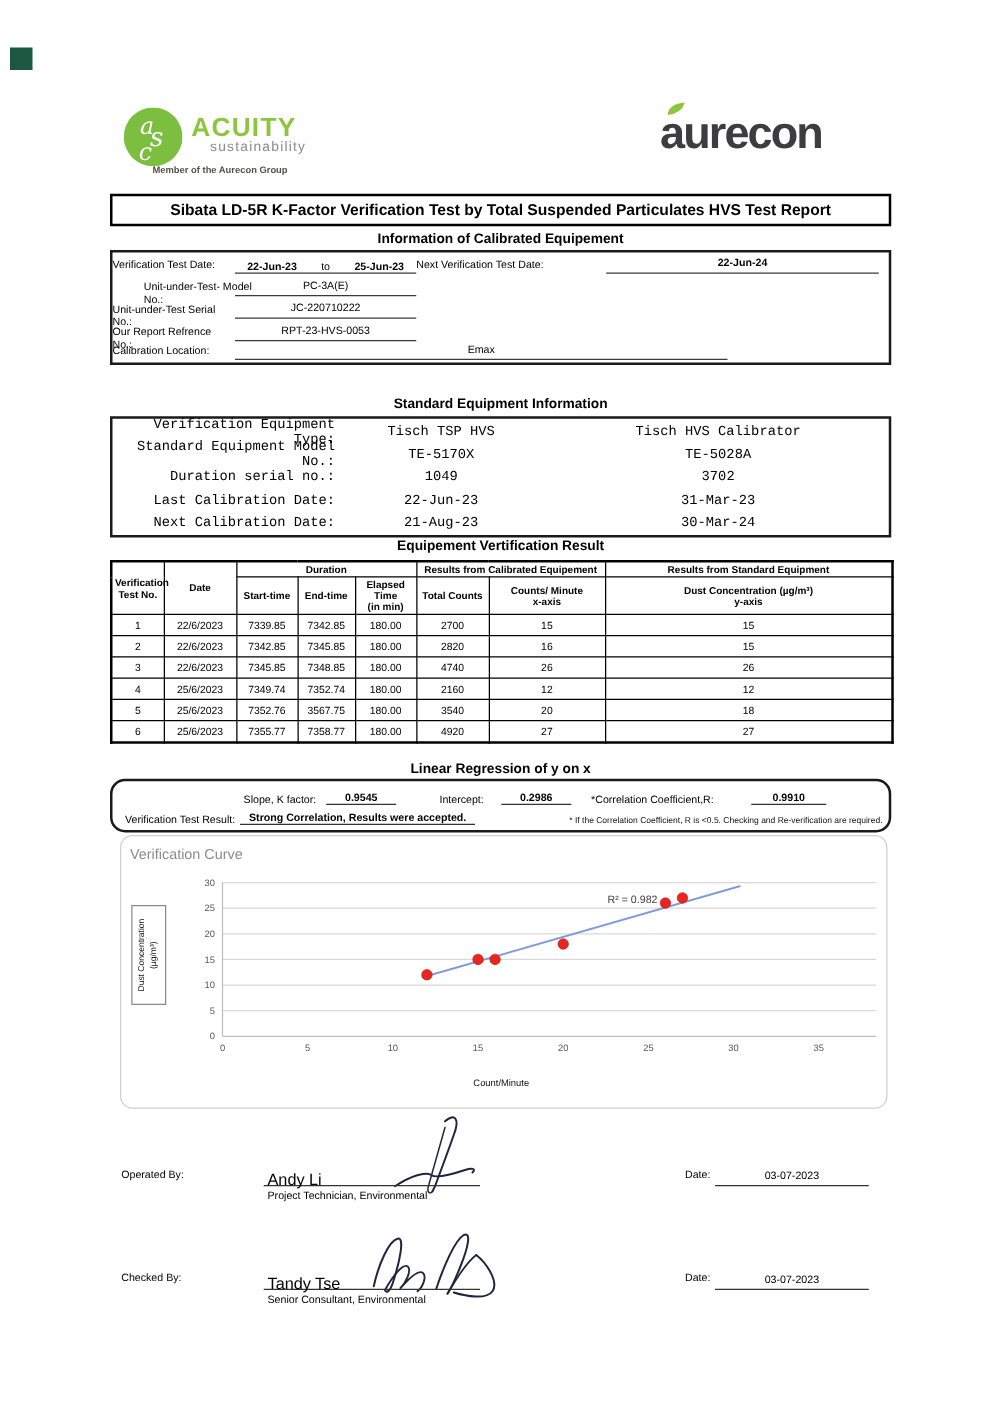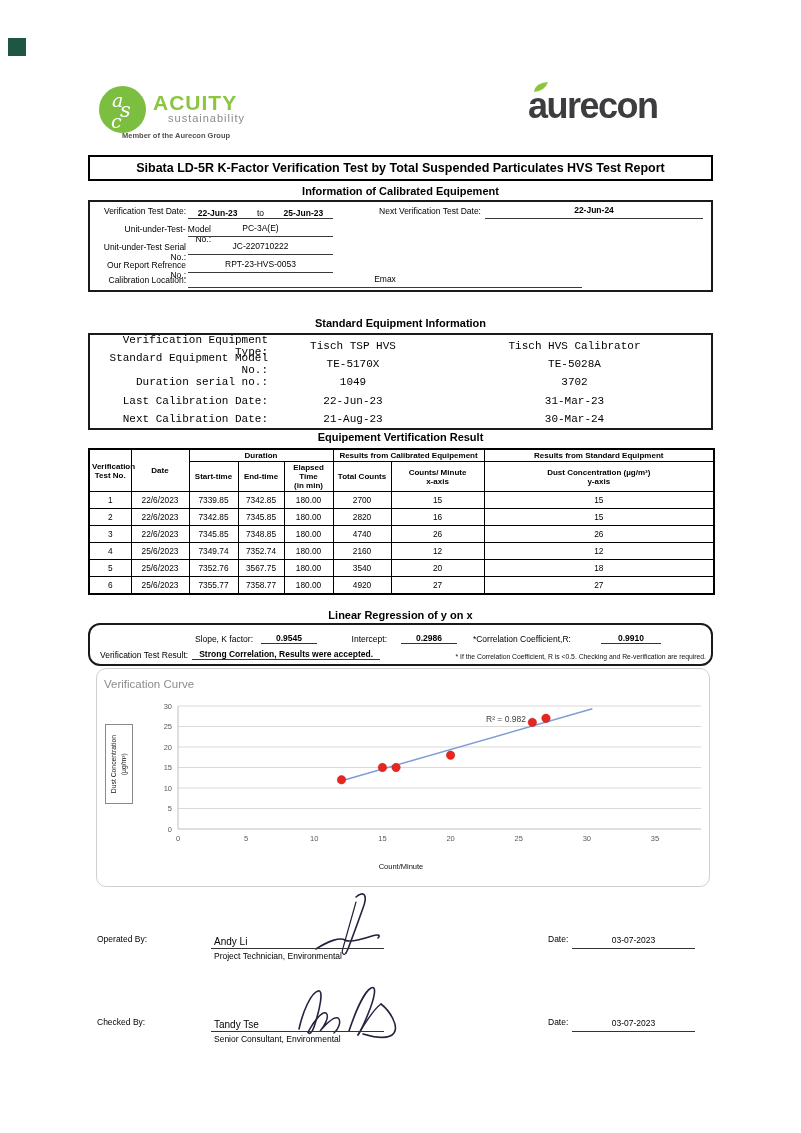--- a/index.html
+++ b/index.html
@@ -14,21 +14,21 @@
   .acuity-name{position:absolute;left:153px;top:91px;font-size:21px;font-weight:bold;letter-spacing:1px;color:#8cc63e;}
   .acuity-sub{position:absolute;left:153px;top:112px;width:92px;text-align:right;font-size:11px;color:#8a8a8a;letter-spacing:1px;}
   .acuity-tag{position:absolute;left:122px;top:131px;font-size:7.5px;font-weight:bold;color:#55504b;}
   .aurecon{position:absolute;left:528px;top:88px;}
   .aurecon-text{font-size:36px;font-weight:bold;letter-spacing:-1.5px;color:#3d3d40;line-height:1;}
   .aurecon-leaf{position:absolute;left:5px;top:-7px;}
   
   .title-box{position:absolute;left:88px;top:155px;width:621px;height:22px;border:2px solid #000;
      display:flex;align-items:center;justify-content:center;font-weight:bold;font-size:12.5px;}
   .frame{position:absolute;left:88px;border:2px solid #1a1a1a;font-size:8.5px;}
-  .lbl{position:absolute;text-align:right;}
+  .lbl{position:absolute;text-align:left;}
   .uline{position:absolute;border-bottom:1.4px solid #3a3a3a;height:13px;display:flex;align-items:flex-end;justify-content:space-around;}
   .uline.single{display:block;text-align:center;}
   
   .std-row{display:flex;height:18.2px;align-items:center;font-size:11px;font-family:Liberation Mono, monospace;}
   .std-label{width:178px;text-align:right;}
   .std-c1{width:170px;text-align:center;}
   .std-c2{flex:1;text-align:center;}
   
   .vtable{position:absolute;left:88px;top:448px;width:625px;border-collapse:collapse;table-layout:fixed;border:2px solid #000;}
   .vtable th,.vtable td{border:1px solid #000;text-align:center;vertical-align:middle;padding:1px 2px;}
@@ -41,21 +41,21 @@
   
   .chart-box{position:absolute;left:96px;top:668px;width:612px;height:217px;border:1px solid #cfcfcf;border-radius:10px;background:#fff;}
   .chart-title{position:absolute;left:7px;top:9px;width:480px;font-size:11.5px;color:#8c8c8c;}
   .ylabel-box{position:absolute;left:8px;top:55px;width:26px;height:78px;border:1px solid #8a8a8a;
      display:flex;align-items:center;justify-content:center;}
   .ylabel-text{writing-mode:vertical-rl;transform:rotate(180deg);font-size:6.8px;text-align:center;line-height:1.5;color:#111;}
   .xlabel{position:absolute;left:64px;top:193px;width:480px;text-align:center;font-size:7.5px;color:#111;}
   
   .sig-label{position:absolute;font-size:8.5px;}
   .sig-line{position:absolute;border-bottom:1.5px solid #333;}
-  .sig-name{position:absolute;font-size:10px;}
+  .sig-name{position:absolute;font-size:13px;}
   .sig-title{position:absolute;font-size:8.5px;}
   .date-val{position:absolute;font-size:8.5px;text-align:center;}
 </style>
 </head>
 <body>
 
 <div class="page">
 
   <div class="green-square" style="background: rgb(29, 87, 65);"></div>
 

